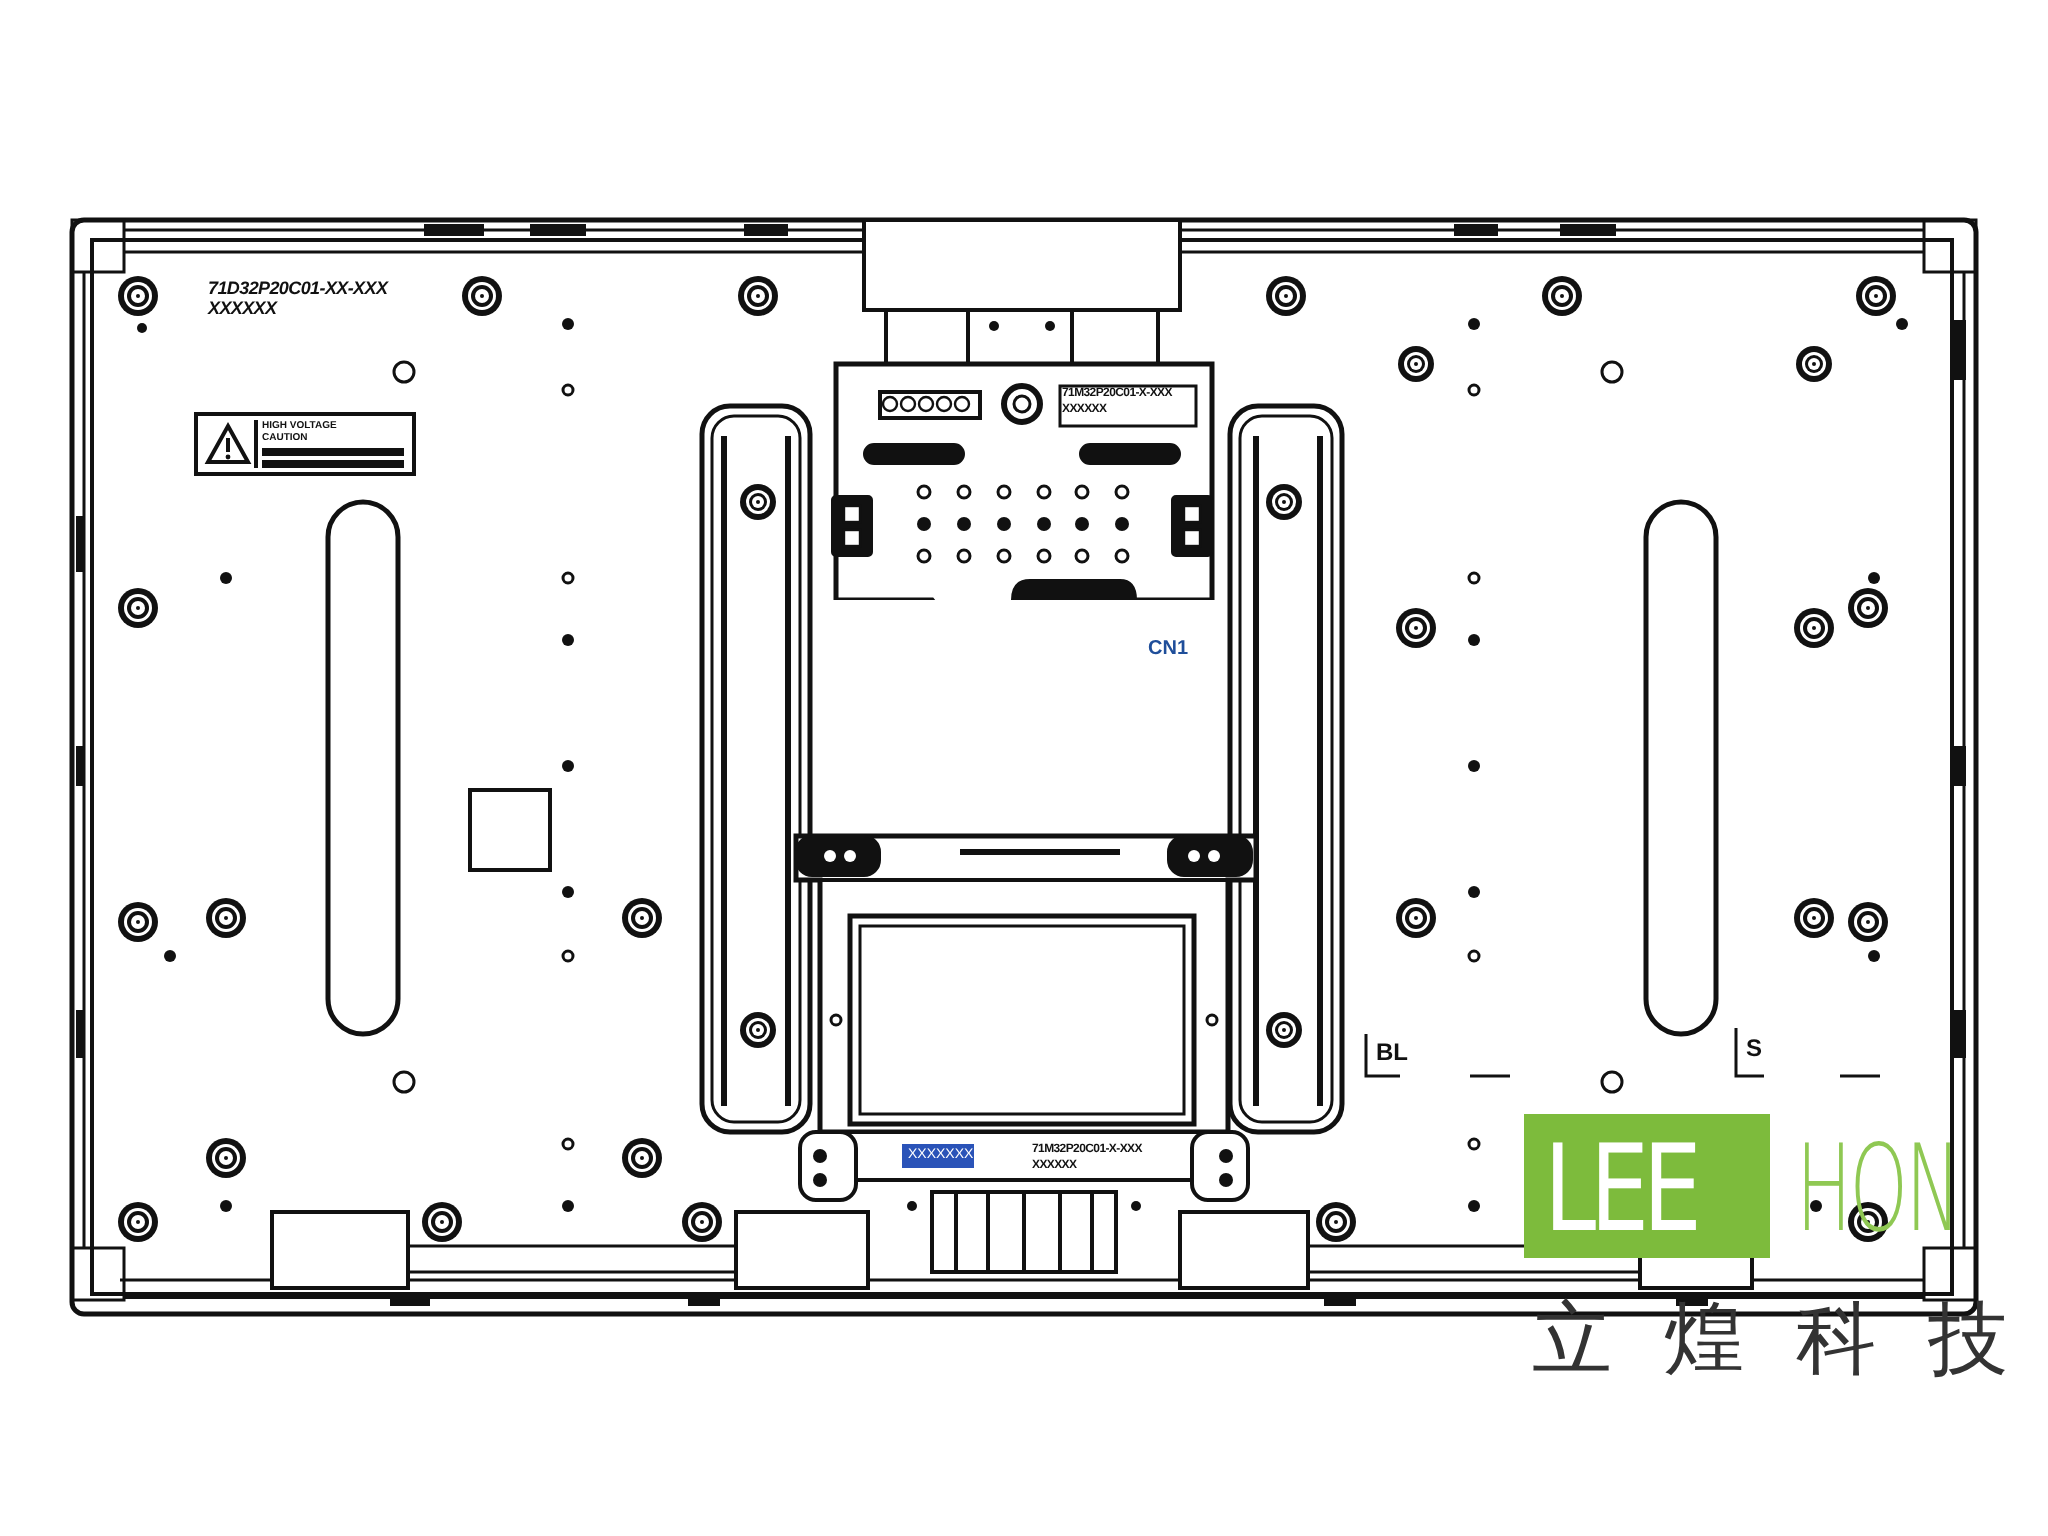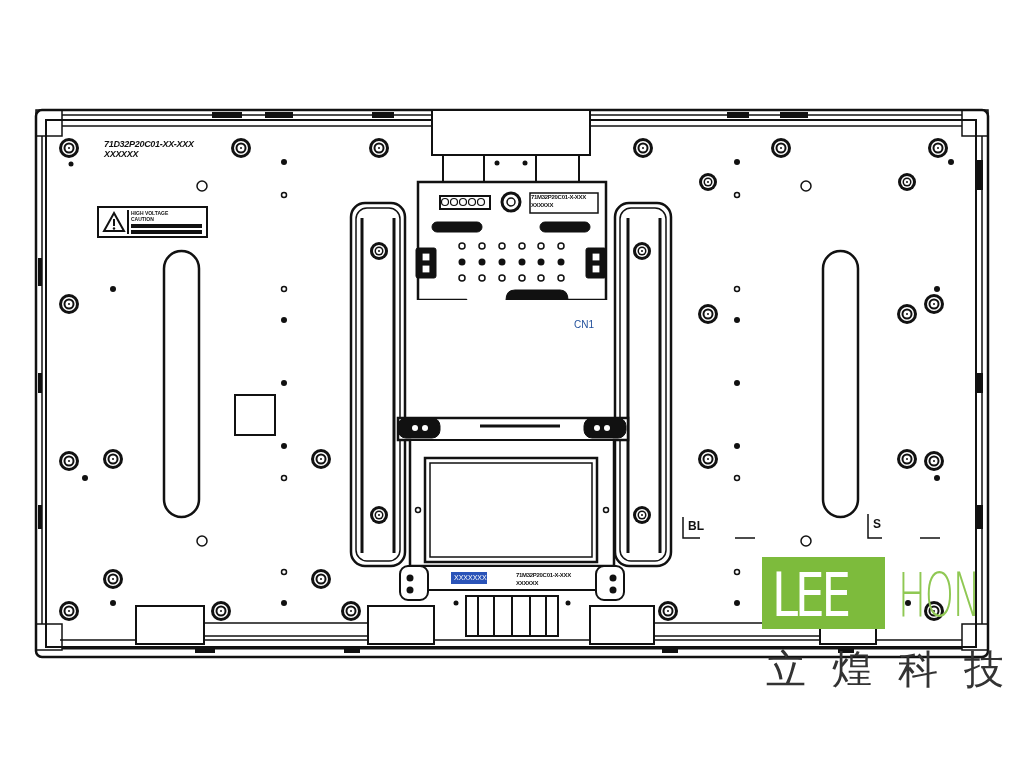--- a/index.html
+++ b/index.html
@@ -2,21 +2,21 @@
 <html><head>
 <meta charset="utf-8">
 <style>
   html, body { margin:0; padding:0; background:#ffffff; }
   body { width:1024px; height:768px; position:relative; overflow:hidden; font-family:"DejaVu Sans", sans-serif; }
   #stage { position:absolute; left:0; top:0; width:1024px; height:592px; }
   .lbl { position:absolute; font-family:"Liberation Sans", sans-serif; font-weight:bold; color:#111; white-space:nowrap; letter-spacing:-0.3px; }
   .model { left:104px; top:139px; font-size:9px; line-height:10px; font-style:italic; }
   .pcb1 { left:531px; top:193px; font-size:6px; line-height:8px; }
   .pcb2 { left:516px; top:571px; font-size:6px; line-height:8px; }
-  .cn1 { position:absolute; left:574px; top:319px; font-size:10px; color:#1f4e9a; font-family:"Liberation Sans", sans-serif; font-weight:normal; }
+  .cn1 { position:absolute; left:574px; top:319px; font-size:10px; color:#1f4e9a; font-family:"Liberation Sans", sans-serif; font-weight:bold; }
   .mark { position:absolute; font-family:"Liberation Sans", sans-serif; font-weight:bold; font-size:12px; color:#111; }
   .blue-tag { position:absolute; left:451px; top:572px; width:36px; height:12px; background:#2a53b8; color:#fff; font-size:7px; font-family:"Liberation Sans", sans-serif; line-height:12px; padding-left:3px; box-sizing:border-box; }
   .warn-label { position:absolute; left:97px; top:206px; width:111px; height:32px; border:2px solid #111; box-sizing:border-box; background:#fff; }
   .warn-label .tri { position:absolute; left:2px; top:2px; width:26px; height:24px; border-right:2px solid #111; }
   .warn-label .txt { position:absolute; left:32px; top:2px; right:2px; font-size:5px; line-height:6px; color:#111; font-family:"Liberation Sans", sans-serif; font-weight:bold; }
   .warn-label .bar { position:absolute; left:32px; right:4px; height:4px; background:#111; }
   .logo { position:absolute; left:762px; top:557px; }
   .logo .box { position:absolute; left:0; top:0; width:123px; height:72px; background:#7dbb3c; }
   .logo .lee { position:absolute; left:10px; top:2px; font-family:"DejaVu Sans", sans-serif; font-size:60px; color:#ffffff; letter-spacing:-4px; line-height:72px; transform:scaleX(0.78); transform-origin:left center; }
   .logo .hon { position:absolute; left:136px; top:2px; font-family:"DejaVu Sans", sans-serif; font-size:60px; color:#8fc853; letter-spacing:-2px; line-height:72px; transform:scaleX(0.62); transform-origin:left center; font-weight:300; }

